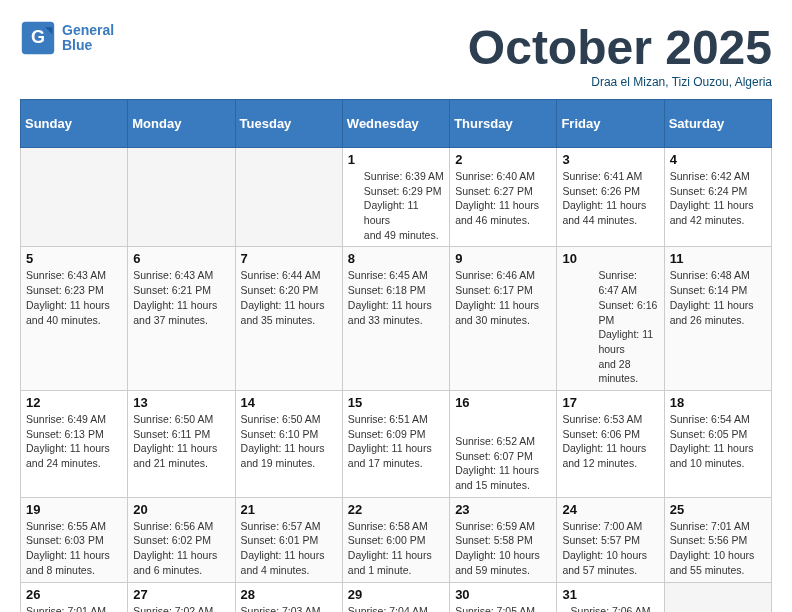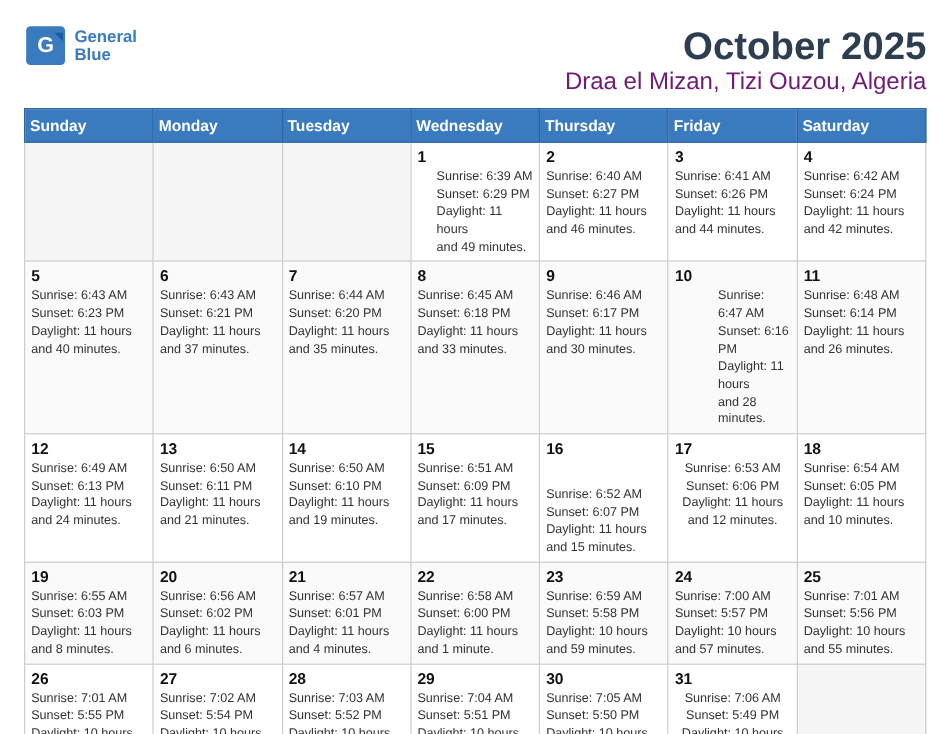--- a/index.html
+++ b/index.html
@@ -31,37 +31,37 @@
       color: #3a7abf;
     }
     .logo-icon {
       width: 36px;
       height: 36px;
     }
     .title-block {
       text-align: right;
     }
     .month-title {
-      font-size: 32px;
+      font-size: 48px;
       font-weight: bold;
       color: #2c3e50;
     }
     .subtitle {
-      font-size: 20px;
-      color: #701a75;
+      font-size: 12px;
+      color: #0c4a6e;
     }
     .calendar {
       width: 100%;
       border-collapse: collapse;
       font-size: 11px;
     }
     .calendar th {
       background-color: #3a7abf;
       color: #fff;
-      padding: 6px 4px;
+      padding: 16px 4px;
       text-align: left;
       font-size: 13px;
       font-weight: bold;
       border: 1px solid #2c65a0;
     }
     .calendar td {
       border: 1px solid #ccc;
       vertical-align: top;
       padding: 4px 5px;
       width: 107px;
@@ -236,21 +236,21 @@
         </td>
         <td>
           <div class="day-num">16</div>
           <div class="day-info" style="white-space: pre-line; margin-top: 24px;">Sunrise: 6:52 AM
 Sunset: 6:07 PM
 Daylight: 11 hours
 and 15 minutes.</div>
         </td>
         <td>
           <div class="day-num">17</div>
-          <div class="day-info" style="white-space: pre-line; text-align: center;">Sunrise: 6:53 AM
+          <div class="day-info" style="white-space: pre-line;">Sunrise: 6:53 AM
 Sunset: 6:06 PM
 Daylight: 11 hours
 and 12 minutes.</div>
         </td>
         <td>
           <div class="day-num">18</div>
           <div class="day-info" style="white-space: pre-line;">Sunrise: 6:54 AM
 Sunset: 6:05 PM
 Daylight: 11 hours
 and 10 minutes.</div>

